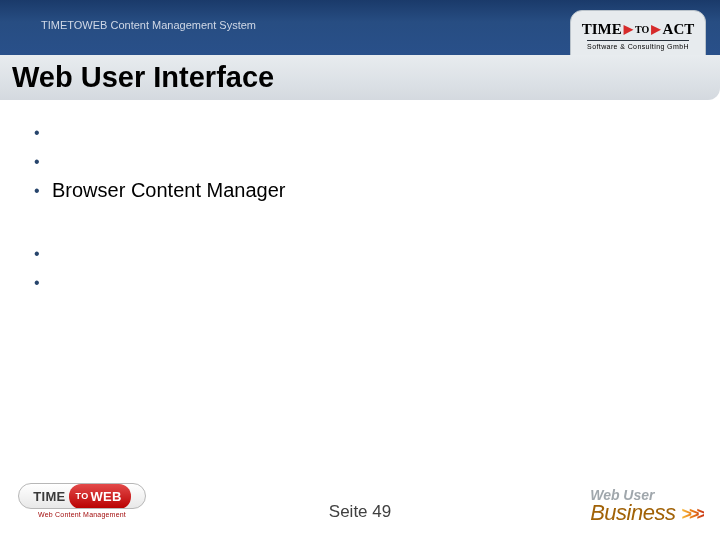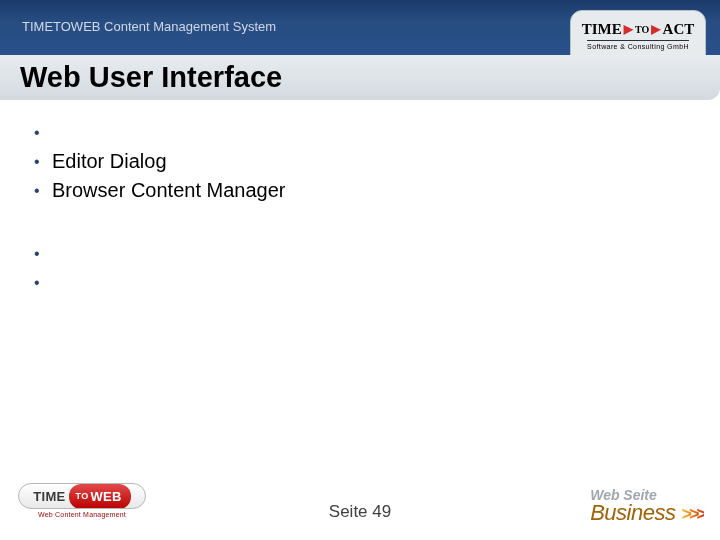--- a/index.html
+++ b/index.html
@@ -8,35 +8,35 @@
 
   
   .header-band {
     position: absolute;
     top: 0; left: 0;
     width: 720px; height: 55px;
     background: linear-gradient(to bottom, #1a3a6a 0%, #274d82 40%, #29508a 100%);
   }
   .header-band .breadcrumb {
     position: absolute;
-    left: 22px; top: 19px;
-    font-size: 13px;
+    left: 41px; top: 19px;
+    font-size: 11px;
     color: #d0d8e6;
   }
   .title-row {
     position: absolute;
     top: 55px; left: 0;
     width: 720px; height: 45px;
     background: linear-gradient(to bottom, #e8ecef 0%, #dce1e6 60%, #d4d9df 100%);
     border-bottom-right-radius: 12px;
     display: flex;
     align-items: center;
   }
   .title-row h1 {
-    margin-left: 20px;
+    margin-left: 12px;
     font-size: 29px;
     font-weight: bold;
     font-family: Arial, Helvetica, sans-serif;
     color: #000;
   }
 
   
   .company-badge {
     position: absolute;
     top: 10px; right: 14px;
@@ -196,21 +196,20 @@
     <h1>Web User Interface</h1>
   </div>
 
   <div class="content">
     <div class="bullet-group">
       <div class="bullet">
         <span class="dot">•</span>
       </div>
       <div class="bullet">
         <span class="dot">•</span>
-        <span>Editor Dialog</span>
       </div>
       <div class="bullet">
         <span class="dot">•</span>
         <span>Browser Content Manager</span>
       </div>
     </div>
     <div class="bullet-group">
       <div class="bullet">
         <span class="dot">•</span>
       </div>
@@ -228,21 +227,21 @@
           <span style="font-size:9px;margin-right:2px">TO</span>
           <span>WEB</span>
         </span>
       </div>
       <div class="sub">Web Content Management</div>
     </div>
 
     <div class="page-num">Seite 49</div>
 
     <div class="wyb">
-      <div class="l1">Web Seite</div>
+      <div class="l1">Web User</div>
       <div class="l2">
         <span class="biz">Business</span>
         <span class="chev">&gt;&gt;&gt;</span>
       </div>
     </div>
   </div>
 
 </div>
 
 </body></html>

